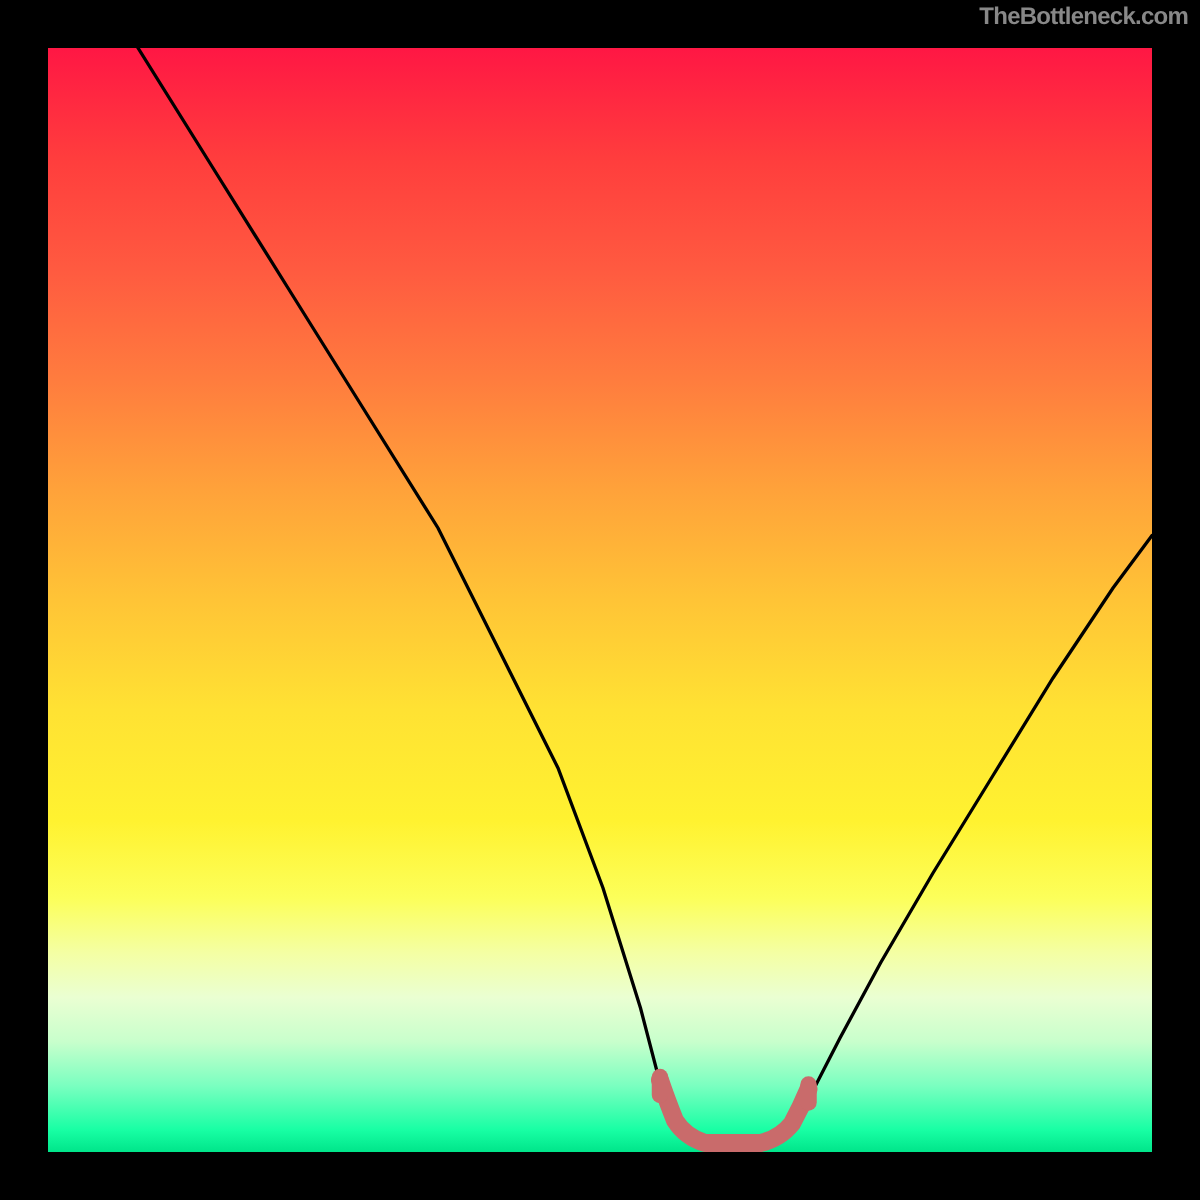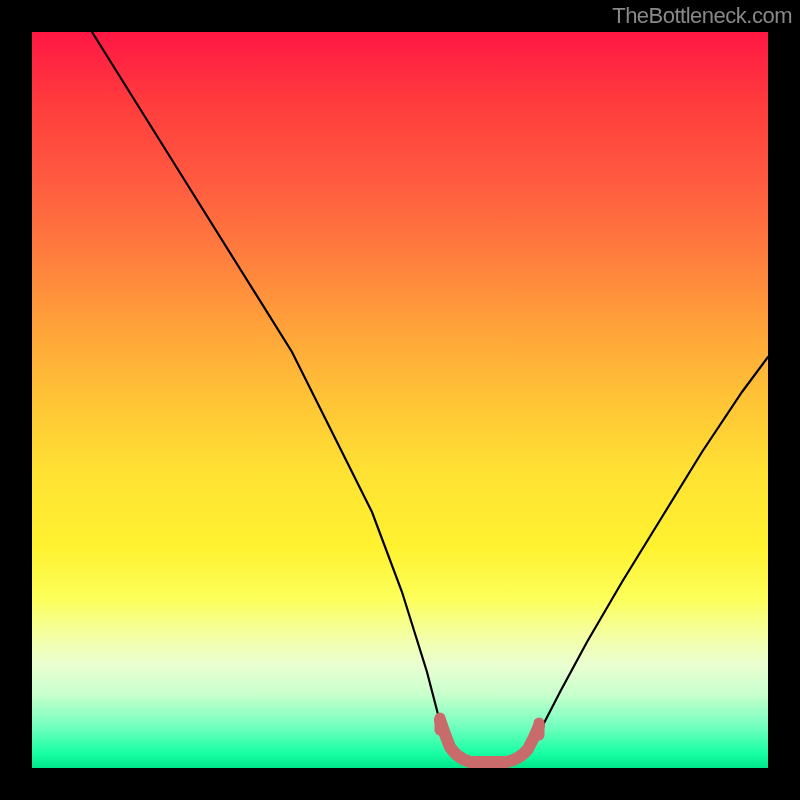--- a/index.html
+++ b/index.html
@@ -51,22 +51,22 @@
     position: absolute;
     inset: 0;
     width: 100%;
     height: 100%;
   }
   .watermark {
     position: absolute;
     top: 3px;
     right: 8px;
     font-family: Arial, sans-serif;
-    font-size: 22px;
-    font-weight: normal;
+    font-size: 16px;
+    font-weight: bold;
     color: #888;
     letter-spacing: -0.5px;
   }
 </style>
 </head>
 <body>
 
 <div class="frame">
 
   <div class="plot">

